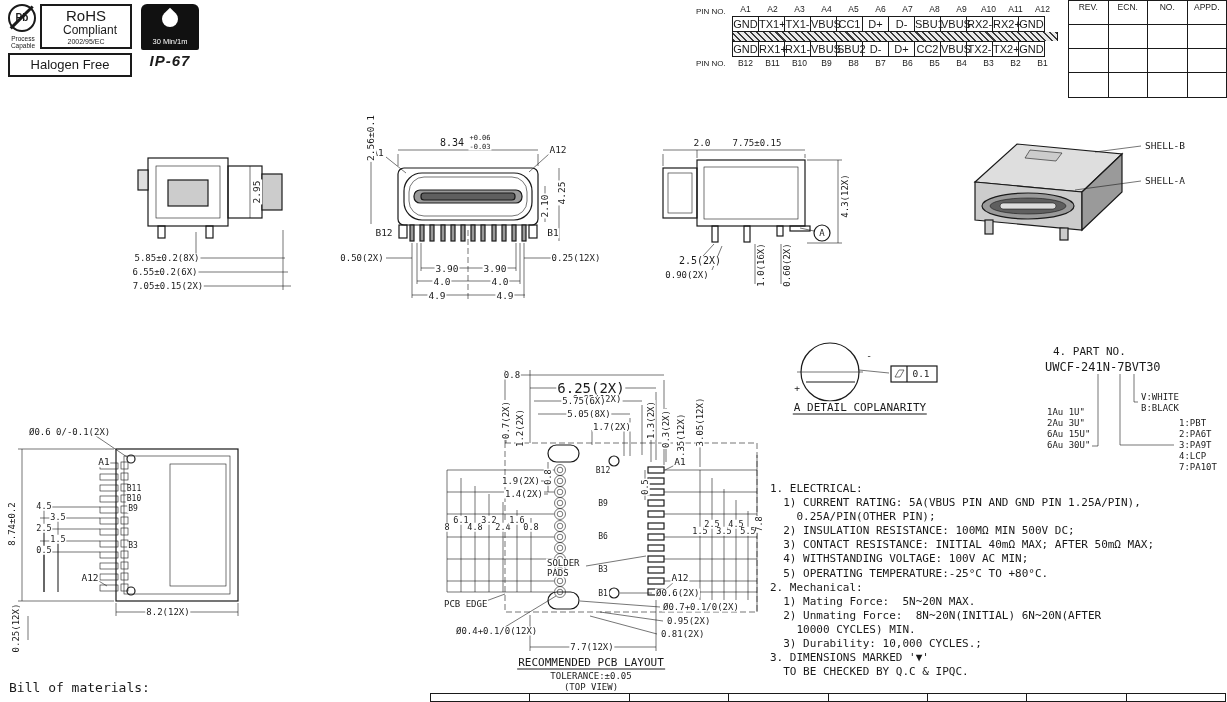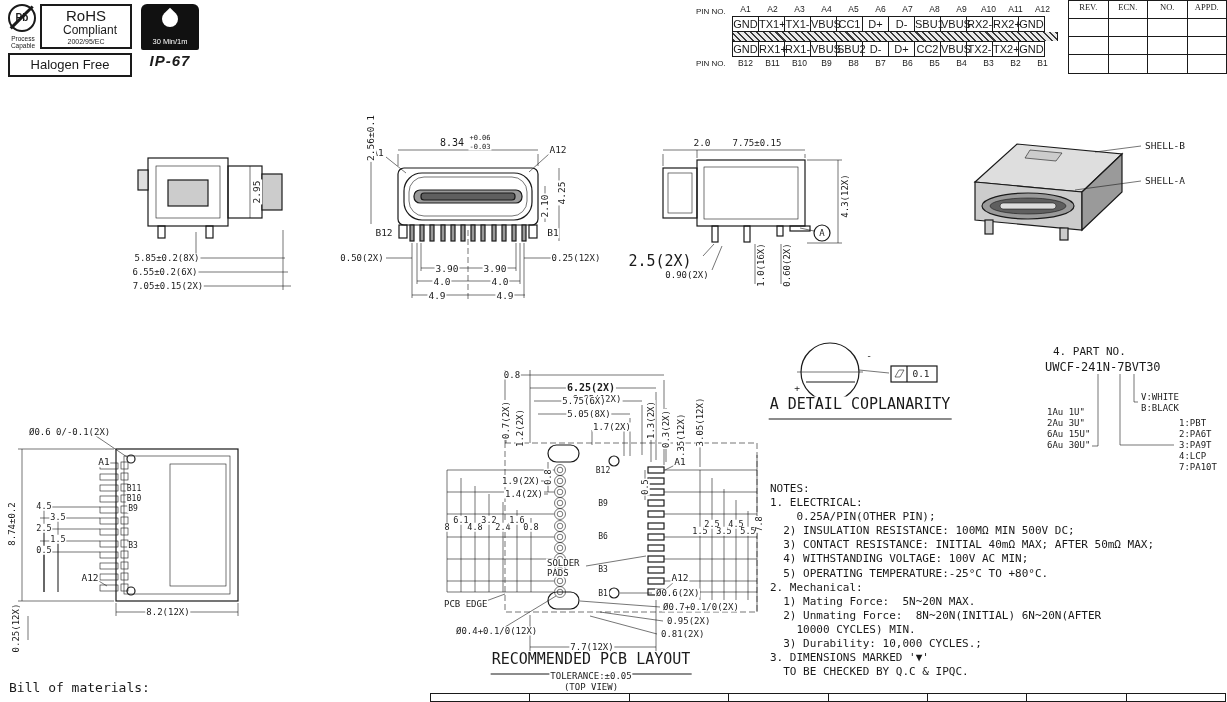--- a/index.html
+++ b/index.html
@@ -13,21 +13,21 @@
   svg .dash { stroke-dasharray:6 3; }
   svg .fillg  { fill:#cccccc; }
   svg .fillg2 { fill:#dedede; }
   svg .filld  { fill:#9a9a9a; }
   svg .filldk { fill:#5f5f5f; }
 
   
   .ann { position:absolute; transform:translate(-50%,-50%); font-size:9.5px;
          line-height:1; white-space:nowrap; background:#fff; padding:0 1px; }
   .ann.left { transform:translate(0,-50%); }
-  .ann.caption { font-size:15px; border-bottom:1px solid #1a1a1a; padding-bottom:7px; }
+  .ann.caption { font-size:11px; border-bottom:1px solid #1a1a1a; padding-bottom:1px; }
 
   
   .badges { position:absolute; left:8px; top:4px; width:124px; height:74px;
             font-family:"Liberation Sans", sans-serif; }
   .pb-mark { position:absolute; left:0; top:0; width:28px; height:28px;
              border:2.5px solid #1a1a1a; border-radius:50%; text-align:center; }
   .pb-mark span { font-size:10px; line-height:23px; font-weight:bold; }
   .pb-mark::after { content:''; position:absolute; left:-4px; top:10px; width:31px;
                     height:2.5px; background:#1a1a1a; transform:rotate(-45deg); }
   .pb-sub { position:absolute; left:0; top:31px; width:30px; text-align:center;
@@ -60,21 +60,21 @@
   .pt-row.pins .pt-cell { width:27px; height:13px; line-height:13px; font-size:8.5px; text-align:center; }
   .pt-row.sig .pt-cell  { width:27px; height:16px; line-height:14px; font-size:11px; text-align:center;
                           border:1px solid #1a1a1a; margin-left:-1px; }
   .pt-row.sig .pt-cell:first-child { margin-left:0; }
   .pt-hatch { height:9px; margin:0; border-left:1px solid #1a1a1a; border-right:1px solid #1a1a1a;
               background:repeating-linear-gradient(45deg,#3a3a3a 0 1.5px,#e9e9e9 1.5px 4.5px); }
 
   
   .rev-table { position:absolute; left:1068px; top:0; width:159px; border:1px solid #1a1a1a;
                font-family:"Liberation Sans", sans-serif; font-size:8.5px; }
-  .rev-row { display:flex; height:18px; border-bottom:1px solid #1a1a1a;font-family:Liberation Serif, serif; }
+  .rev-row { display:flex; height:24px; border-bottom:1px solid #1a1a1a; }
   .rev-row:last-child { border-bottom:none; }
   .rev-cell { flex:1; border-right:1px solid #1a1a1a; text-align:center; line-height:13px; }
   .rev-cell:last-child { border-right:none; }
 
   
   .notes { position:absolute; left:770px; top:482px; width:455px; font-size:11px;
            line-height:14.1px; }
   .note-line { white-space:pre; }
 
   
@@ -499,21 +499,21 @@
     <span class="ann" style="left: 500px; top: 282px;">4.0</span>
     <span class="ann" style="left: 437px; top: 296px;">4.9</span>
     <span class="ann" style="left: 505px; top: 296px;">4.9</span>
     <span class="ann" style="left: 257px; top: 192px; transform: translate(-50%, -50%) rotate(-90deg);">2.95</span>
     <span class="ann" style="left: 167px; top: 258px; font-size: 9px;">5.85±0.2(8X)</span>
     <span class="ann" style="left: 165px; top: 272px; font-size: 9px;">6.55±0.2(6X)</span>
     <span class="ann" style="left: 168px; top: 286px; font-size: 9px;">7.05±0.15(2X)</span>
     <span class="ann" style="left: 682px; top: 143px; margin-left: 20px;">2.0</span>
     <span class="ann" style="left: 757px; top: 143px; font-size: 9px;">7.75±0.15</span>
     <span class="ann" style="left: 845px; top: 196px; transform: translate(-50%, -50%) rotate(-90deg); font-size: 9px;">4.3(12X)</span>
-    <span class="ann" style="left: 660px; top: 261px; font-size: 15px;">2.5(2X)</span>
+    <span class="ann" style="left: 700px; top: 261px; font-size: 10px;">2.5(2X)</span>
     <span class="ann" style="left: 687px; top: 275px; font-size: 9px;">0.90(2X)</span>
     <span class="ann" style="left: 761px; top: 265px; transform: translate(-50%, -50%) rotate(-90deg); font-size: 9px;">1.0(16X)</span>
     <span class="ann" style="left: 787px; top: 265px; transform: translate(-50%, -50%) rotate(-90deg); font-size: 9px;">0.60(2X)</span>
     <span class="ann" style="left: 822px; top: 233px; font-size: 9px;">A</span>
     <span class="ann left" style="left: 1144px; top: 146px;">SHELL-B</span>
     <span class="ann left" style="left: 1144px; top: 181px;">SHELL-A</span>
     <span class="ann" style="left: 869px; top: 356px;">-</span>
     <span class="ann" style="left: 797px; top: 388px;">+</span>
     <span class="ann" style="left: 921px; top: 374px;">0.1</span>
     <span class="ann caption" style="left: 860px; top: 408px;">A DETAIL COPLANARITY</span>
@@ -540,21 +540,21 @@
     <span class="ann" style="left: 58px; top: 539px; font-size: 8.5px;">1.5</span>
     <span class="ann" style="left: 44px; top: 550px; font-size: 8.5px;">0.5</span>
     <span class="ann" style="left: 134px; top: 489px; font-size: 8px;">B11</span>
     <span class="ann" style="left: 134px; top: 499px; font-size: 8px;">B10</span>
     <span class="ann" style="left: 133px; top: 509px; font-size: 8px;">B9</span>
     <span class="ann" style="left: 133px; top: 546px; font-size: 8px;">B3</span>
     <span class="ann" style="left: 168px; top: 612px; font-size: 9px;">8.2(12X)</span>
     <span class="ann" style="left: 16px; top: 628px; transform: translate(-50%, -50%) rotate(-90deg); font-size: 9px;">0.25(12X)</span>
     <span class="ann" style="left: 512px; top: 375px; font-size: 9px;">0.8</span>
     <span class="ann" style="left: 597px; top: 375px; font-size: 9px; margin-top: 24px;">6.85(12X)</span>
-    <span class="ann" style="left: 591px; top: 388px; font-size: 10px; font-weight: bold;">6.25(2X)</span>
+    <span class="ann" style="left: 591px; top: 388px; font-size: 14px;">6.25(2X)</span>
     <span class="ann" style="left: 584px; top: 401px; font-size: 9px;">5.75(6X)</span>
     <span class="ann" style="left: 589px; top: 414px; font-size: 9px;">5.05(8X)</span>
     <span class="ann" style="left: 612px; top: 427px; font-size: 9px;">1.7(2X)</span>
     <span class="ann" style="left: 506px; top: 420px; transform: translate(-50%, -50%) rotate(-90deg); font-size: 9px;">0.7(2X)</span>
     <span class="ann" style="left: 520px; top: 428px; transform: translate(-50%, -50%) rotate(-90deg); font-size: 9px;">1.2(2X)</span>
     <span class="ann" style="left: 651px; top: 420px; transform: translate(-50%, -50%) rotate(-90deg); font-size: 9px;">1.3(2X)</span>
     <span class="ann" style="left: 666px; top: 429px; transform: translate(-50%, -50%) rotate(-90deg); font-size: 9px;">0.3(2X)</span>
     <span class="ann" style="left: 681px; top: 438px; transform: translate(-50%, -50%) rotate(-90deg); font-size: 9px;">0.35(12X)</span>
     <span class="ann" style="left: 700px; top: 422px; transform: translate(-50%, -50%) rotate(-90deg); font-size: 9px;">3.05(12X)</span>
     <span class="ann" style="left: 521px; top: 481px; font-size: 9px;">1.9(2X)</span>
@@ -590,22 +590,22 @@
     <span class="ann left" style="left: 660px; top: 634px; font-size: 9px;">0.81(2X)</span>
     <span class="ann left" style="left: 455px; top: 631px; font-size: 9px;">Ø0.4+0.1/0(12X)</span>
     <span class="ann" style="left: 592px; top: 647px; font-size: 9px;">7.7(12X)</span>
     <span class="ann caption" style="left: 591px; top: 663px;">RECOMMENDED PCB LAYOUT</span>
     <span class="ann" style="left: 591px; top: 676px; font-size: 9px;">TOLERANCE:±0.05</span>
     <span class="ann" style="left: 591px; top: 687px; font-size: 9px;">(TOP VIEW)</span>
     <span class="ann left" style="left: 8px; top: 687px; font-size: 13px;">Bill of materials:</span>
   </div>
 
 <div class="notes">
-    <div class="note-line">NOTES:</div>
     <div class="note-line">1. ELECTRICAL:</div>
+    <div class="note-line">  1) CURRENT RATING: 5A(VBUS PIN AND GND PIN 1.25A/PIN),</div>
     <div class="note-line">    0.25A/PIN(OTHER PIN);</div>
     <div class="note-line">  2) INSULATION RESISTANCE: 100MΩ MIN 500V DC;</div>
     <div class="note-line">  3) CONTACT RESISTANCE: INITIAL 40mΩ MAX; AFTER 50mΩ MAX;</div>
     <div class="note-line">  4) WITHSTANDING VOLTAGE: 100V AC MIN;</div>
     <div class="note-line">  5) OPERATING TEMPERATURE:-25°C TO +80°C.</div>
     <div class="note-line">2. Mechanical:</div>
     <div class="note-line">  1) Mating Force:  5N~20N MAX.</div>
     <div class="note-line">  2) Unmating Force:  8N~20N(INITIAL) 6N~20N(AFTER</div>
     <div class="note-line">    10000 CYCLES) MIN.</div>
     <div class="note-line">  3) Durability: 10,000 CYCLES.;</div>

